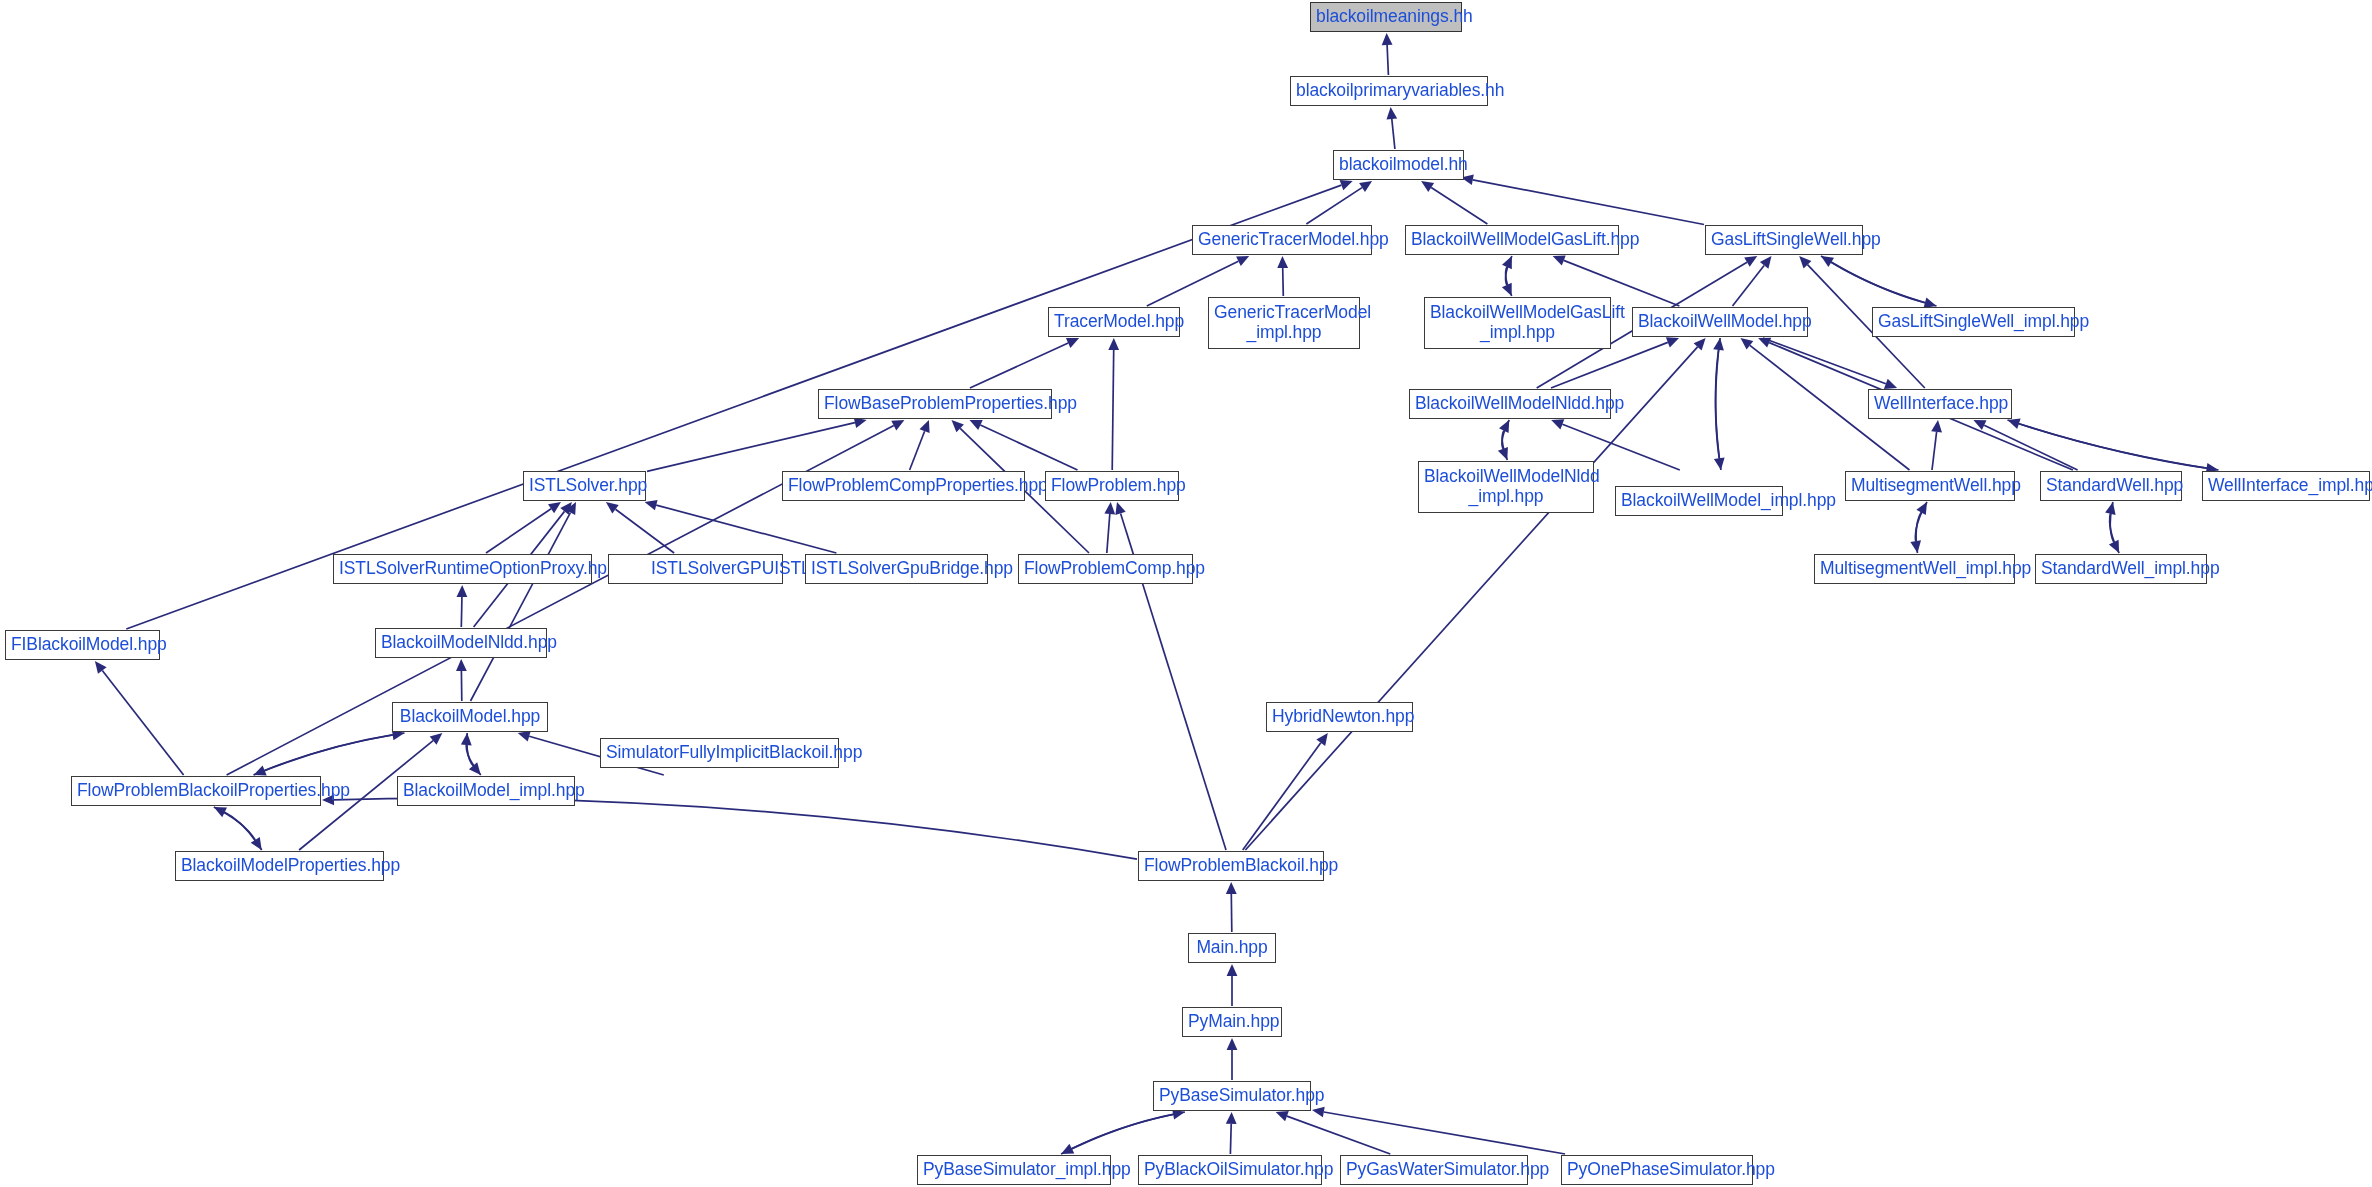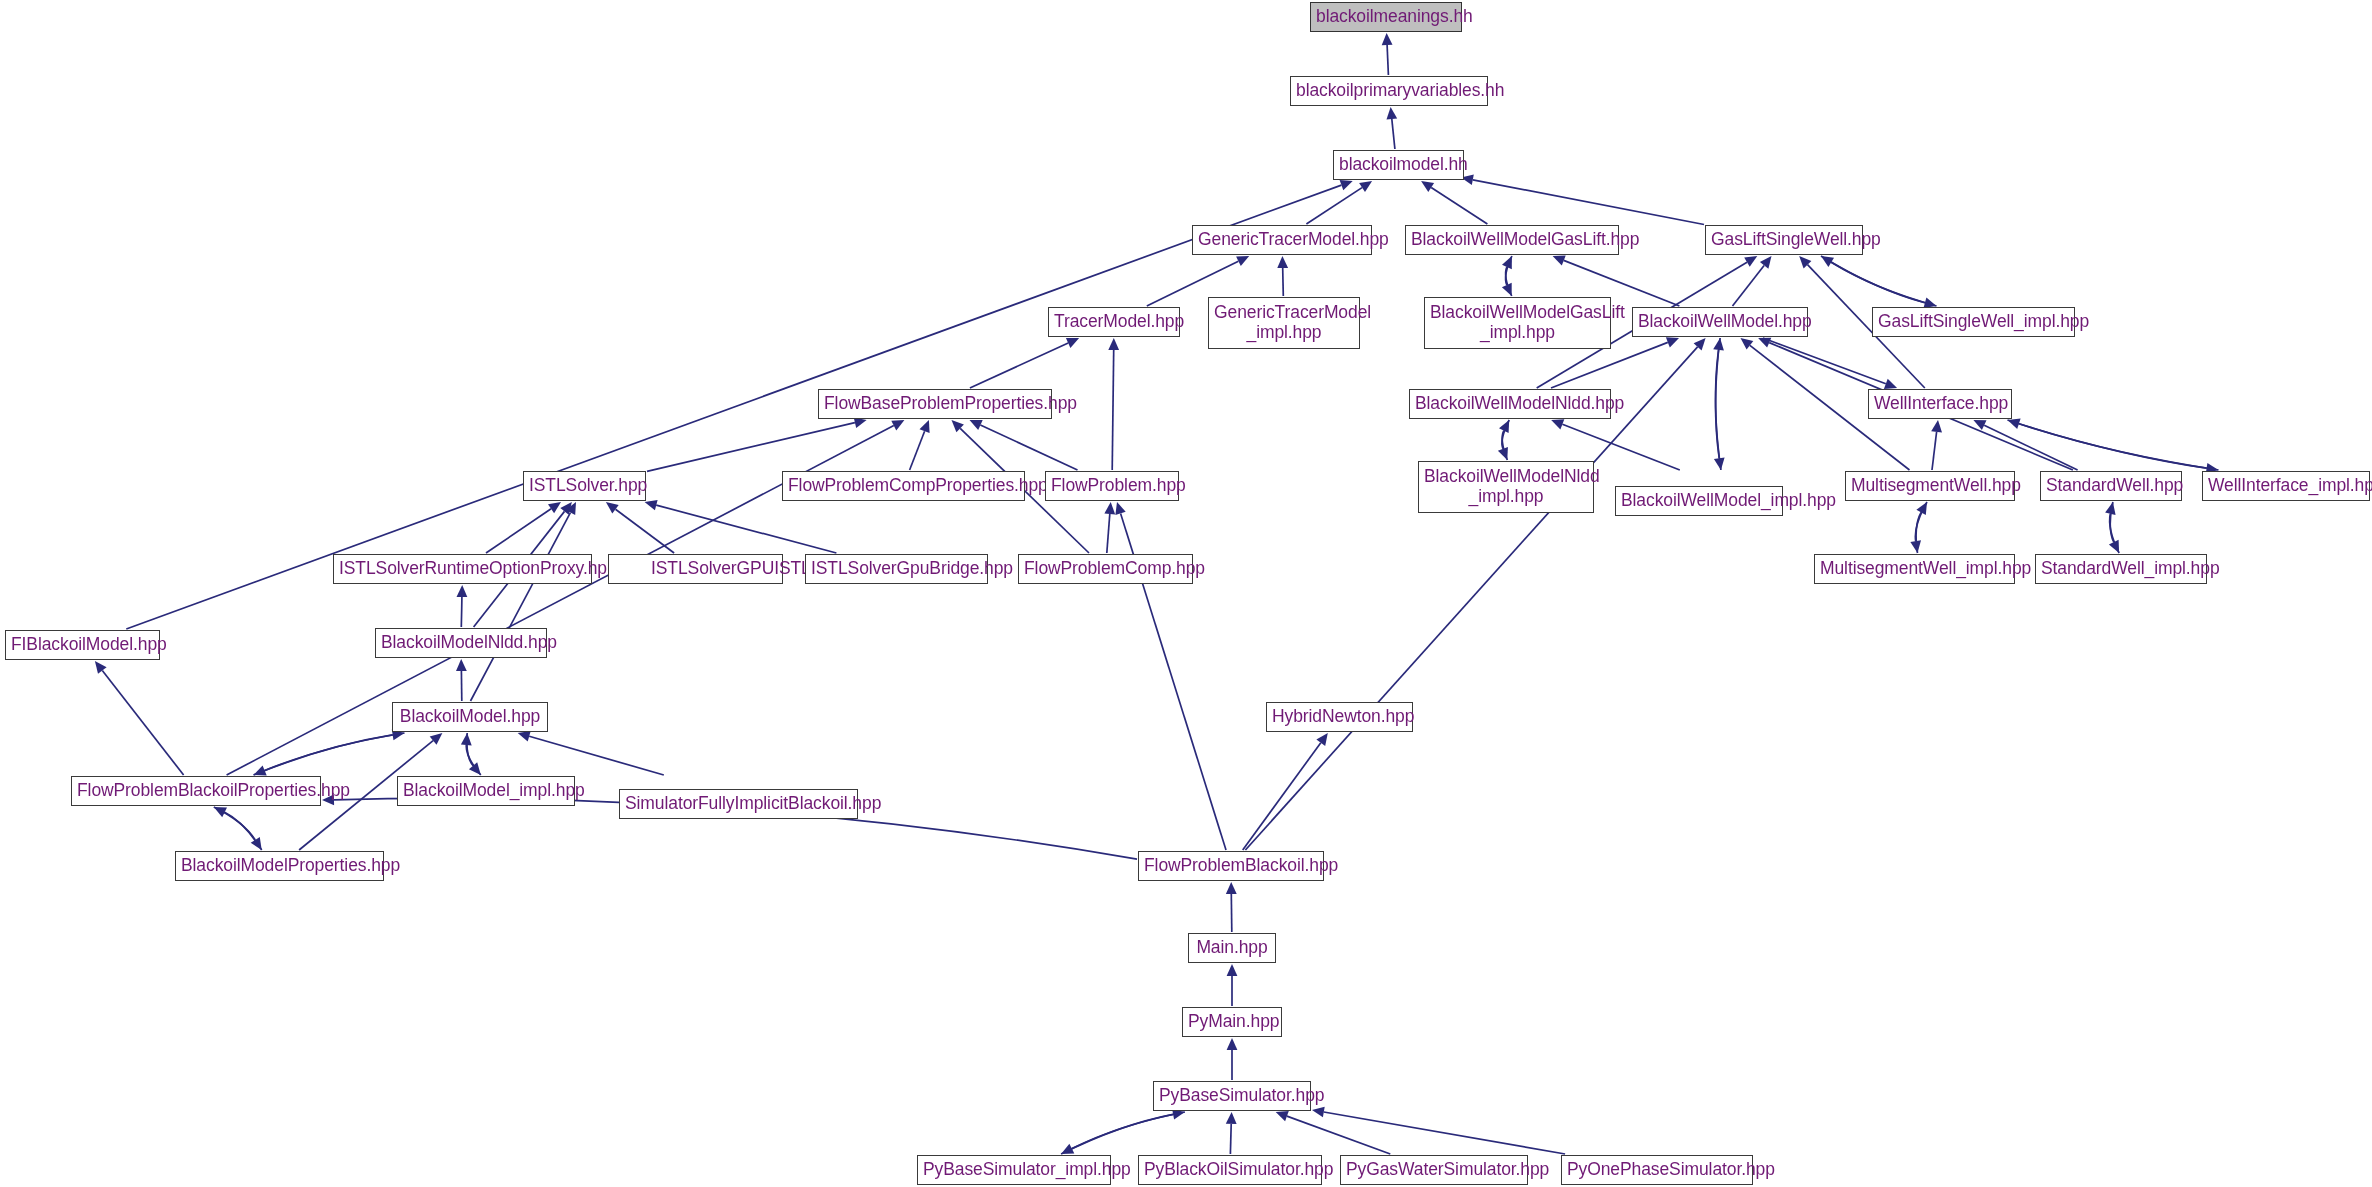--- a/index.html
+++ b/index.html
@@ -21,21 +21,21 @@
     top: 0;
     width: 2372px;
     height: 1187px;
     pointer-events: none;
   }
   .node {
     position: absolute;
     box-sizing: border-box;
     border: 1.6px solid #3a3a3a;
     background: #ffffff;
-    color: #701a75;
+    color: #1d4ed8;
     font-size: 17.5px;
     line-height: 1.12;
     display: flex;
     align-items: center;
     justify-content: center;
     text-align: center;
     white-space: pre-line;
     letter-spacing: -0.1px;
     padding: 0 5px;
     cursor: pointer;
@@ -224,21 +224,21 @@
       <div class="node" style="left: 805px; top: 554px; width: 183px; height: 30px;"><span class="node-label">ISTLSolverGpuBridge.hpp</span></div>
       <div class="node" style="left: 1018px; top: 554px; width: 175px; height: 30px;"><span class="node-label">FlowProblemComp.hpp</span></div>
       <div class="node" style="left: 1814px; top: 554px; width: 201px; height: 30px;"><span class="node-label">MultisegmentWell_impl.hpp</span></div>
       <div class="node" style="left: 2035px; top: 554px; width: 172px; height: 30px;"><span class="node-label">StandardWell_impl.hpp</span></div>
       <div class="node" style="left: 375px; top: 628px; width: 172px; height: 30px;"><span class="node-label">BlackoilModelNldd.hpp</span></div>
       <div class="node" style="left: 5px; top: 630px; width: 155px; height: 30px;"><span class="node-label">FIBlackoilModel.hpp</span></div>
       <div class="node" style="left: 392px; top: 702px; width: 156px; height: 30px;"><span class="node-label">BlackoilModel.hpp</span></div>
       <div class="node" style="left: 1266px; top: 702px; width: 147px; height: 30px;"><span class="node-label">HybridNewton.hpp</span></div>
       <div class="node" style="left: 71px; top: 776px; width: 250px; height: 30px;"><span class="node-label">FlowProblemBlackoilProperties.hpp</span></div>
       <div class="node" style="left: 397px; top: 776px; width: 178px; height: 30px;"><span class="node-label">BlackoilModel_impl.hpp</span></div>
-      <div class="node" style="left: 600px; top: 789px; width: 239px; height: 30px; margin-left: 19px;"><span class="node-label">SimulatorFullyImplicitBlackoil.hpp</span></div>
+      <div class="node" style="left: 600px; top: 738px; width: 239px; height: 30px;"><span class="node-label">SimulatorFullyImplicitBlackoil.hpp</span></div>
       <div class="node" style="left: 175px; top: 851px; width: 209px; height: 30px;"><span class="node-label">BlackoilModelProperties.hpp</span></div>
       <div class="node" style="left: 1138px; top: 851px; width: 186px; height: 30px;"><span class="node-label">FlowProblemBlackoil.hpp</span></div>
       <div class="node" style="left: 1188px; top: 933px; width: 88px; height: 30px;"><span class="node-label">Main.hpp</span></div>
       <div class="node" style="left: 1182px; top: 1007px; width: 100px; height: 30px;"><span class="node-label">PyMain.hpp</span></div>
       <div class="node" style="left: 1153px; top: 1081px; width: 158px; height: 30px;"><span class="node-label">PyBaseSimulator.hpp</span></div>
       <div class="node" style="left: 917px; top: 1155px; width: 194px; height: 30px;"><span class="node-label">PyBaseSimulator_impl.hpp</span></div>
       <div class="node" style="left: 1138px; top: 1155px; width: 184px; height: 30px;"><span class="node-label">PyBlackOilSimulator.hpp</span></div>
       <div class="node" style="left: 1340px; top: 1155px; width: 188px; height: 30px;"><span class="node-label">PyGasWaterSimulator.hpp</span></div>
       <div class="node" style="left: 1561px; top: 1155px; width: 192px; height: 30px;"><span class="node-label">PyOnePhaseSimulator.hpp</span></div>
     </div>

